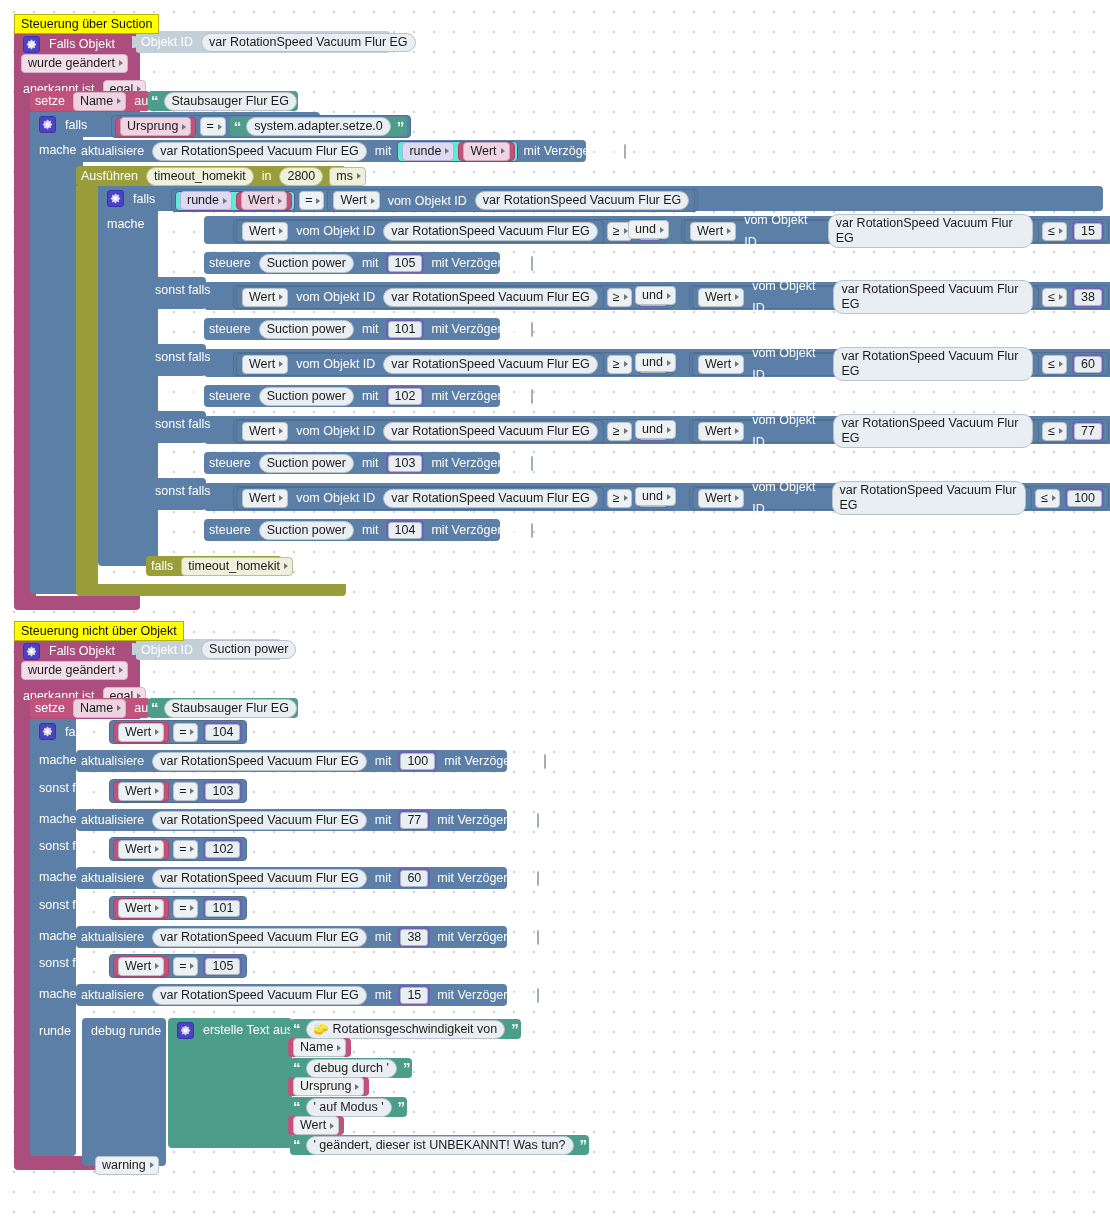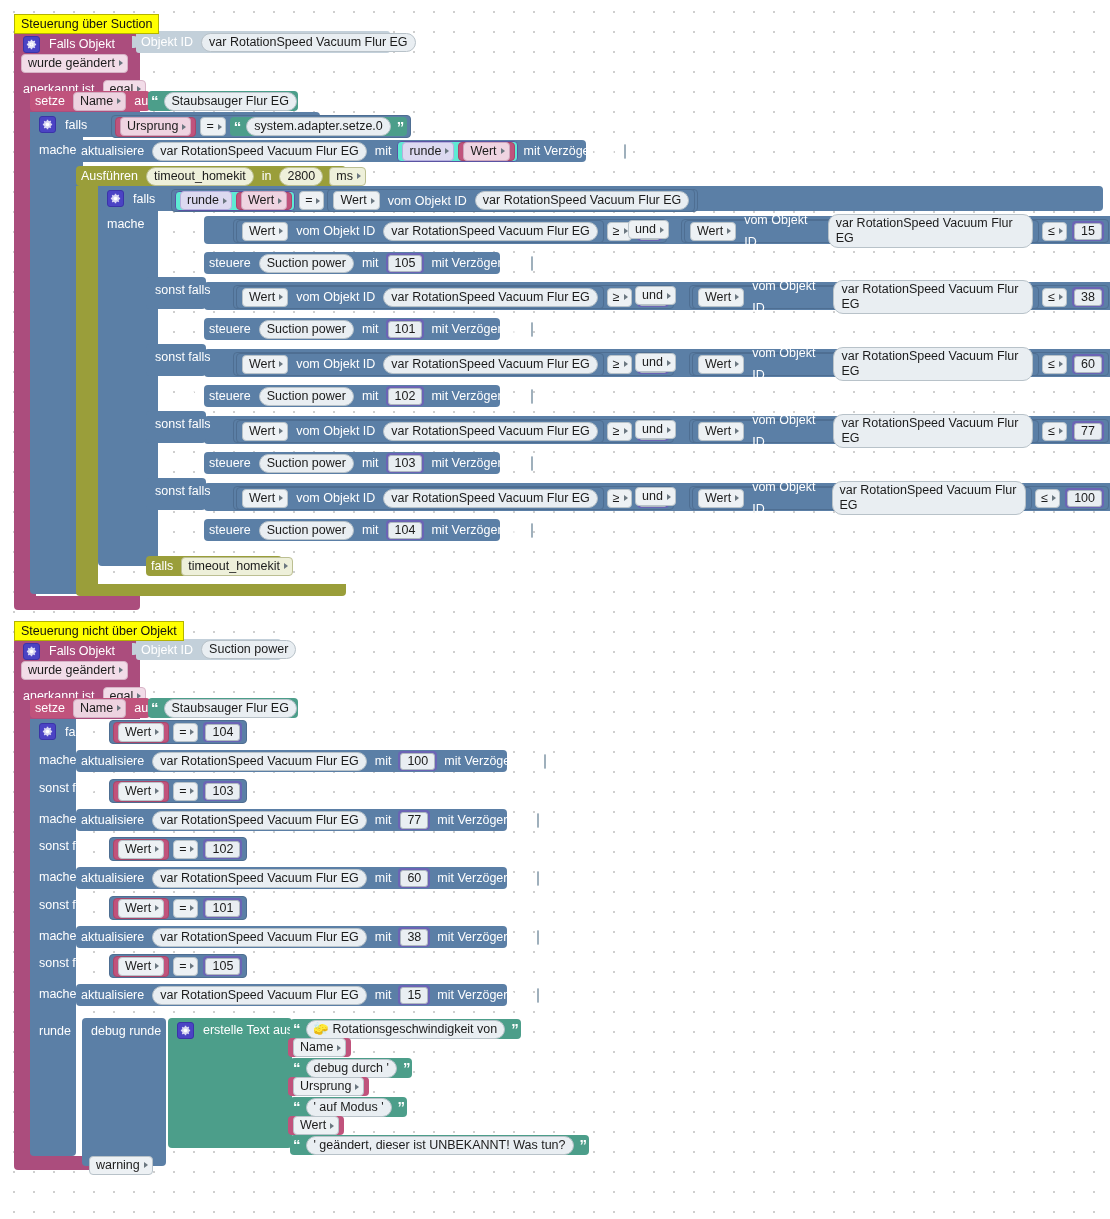--- a/index.html
+++ b/index.html
@@ -794,21 +794,21 @@
       </div>
     </div>
 
   <div class="blk" style="left:34px;top:1020px;">
     <span class="lbl">runde</span>
   </div>
   <div class="blk c-action stack" style="left:82px;top:1018px;width:84px;height:148px;"></div>
   <div class="blk" style="left:86px;top:1020px;">
     <span class="lbl">debug runde</span>
   </div>
-  <div class="blk" style="left:86px;top:1156px;">
+  <div class="blk" style="left:92px;top:1156px;">
     <div class="row" style="height:18px;">
       <span class="dd">
         <span>warning</span>
           <span class="ar"></span>
       </span>
     </div>
   </div>
 
   <div class="blk c-text stack" style="left:168px;top:1018px;width:124px;height:130px;"></div>
   <div class="blk" style="left:172px;top:1020px;">

